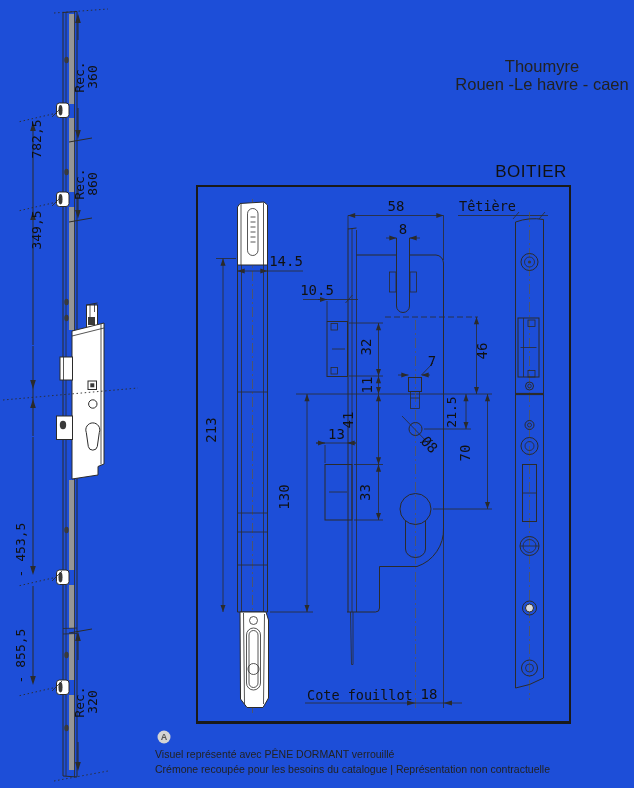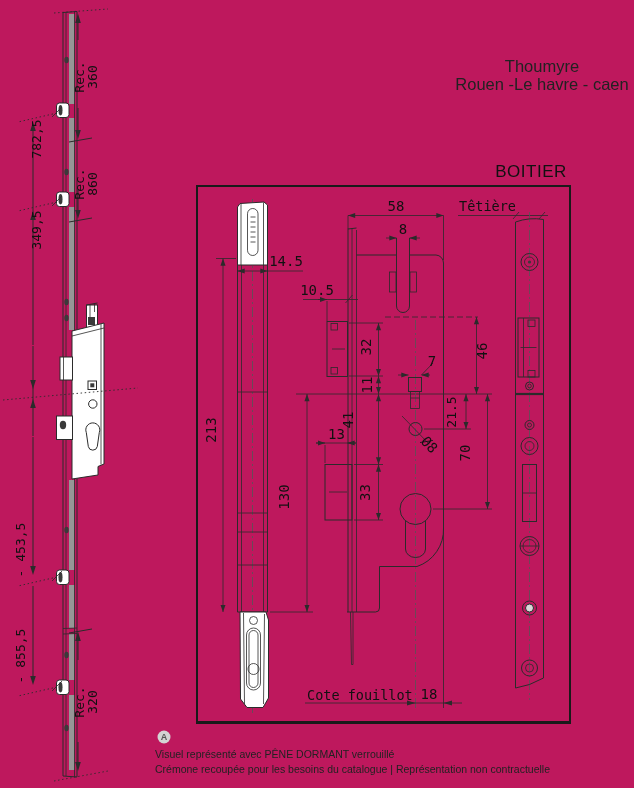--- a/index.html
+++ b/index.html
@@ -1,16 +1,16 @@
 <!DOCTYPE html>
 <html><head>
 <meta charset="utf-8">
 <style>
   html,body{margin:0;padding:0;background:#ffffff;}
-  .stage{position:relative;width:634px;height:788px;background:#be185d;overflow:hidden;
+  .stage{position:relative;width:634px;height:788px;background:#1d4ed8;overflow:hidden;
          font-family:"Liberation Sans",sans-serif;}
   svg{display:block}
   
   .ln{stroke:#2b2b2b;stroke-width:1;fill:none;stroke-linecap:butt}
   .thin{stroke:#2b2b2b;stroke-width:.8;fill:none}
   .frame{stroke:#1a1a1a;stroke-width:2;fill:none}
   .thick{stroke:#1a1a1a;stroke-width:3.2;fill:none}
   .div2{stroke:#2b2b2b;stroke-width:2.2;fill:none}
   .wfill{fill:#ffffff;stroke:#2b2b2b;stroke-width:1}
   .dot{stroke:#2b2b2b;stroke-width:.9;fill:none;stroke-dasharray:1.5 2.6}

